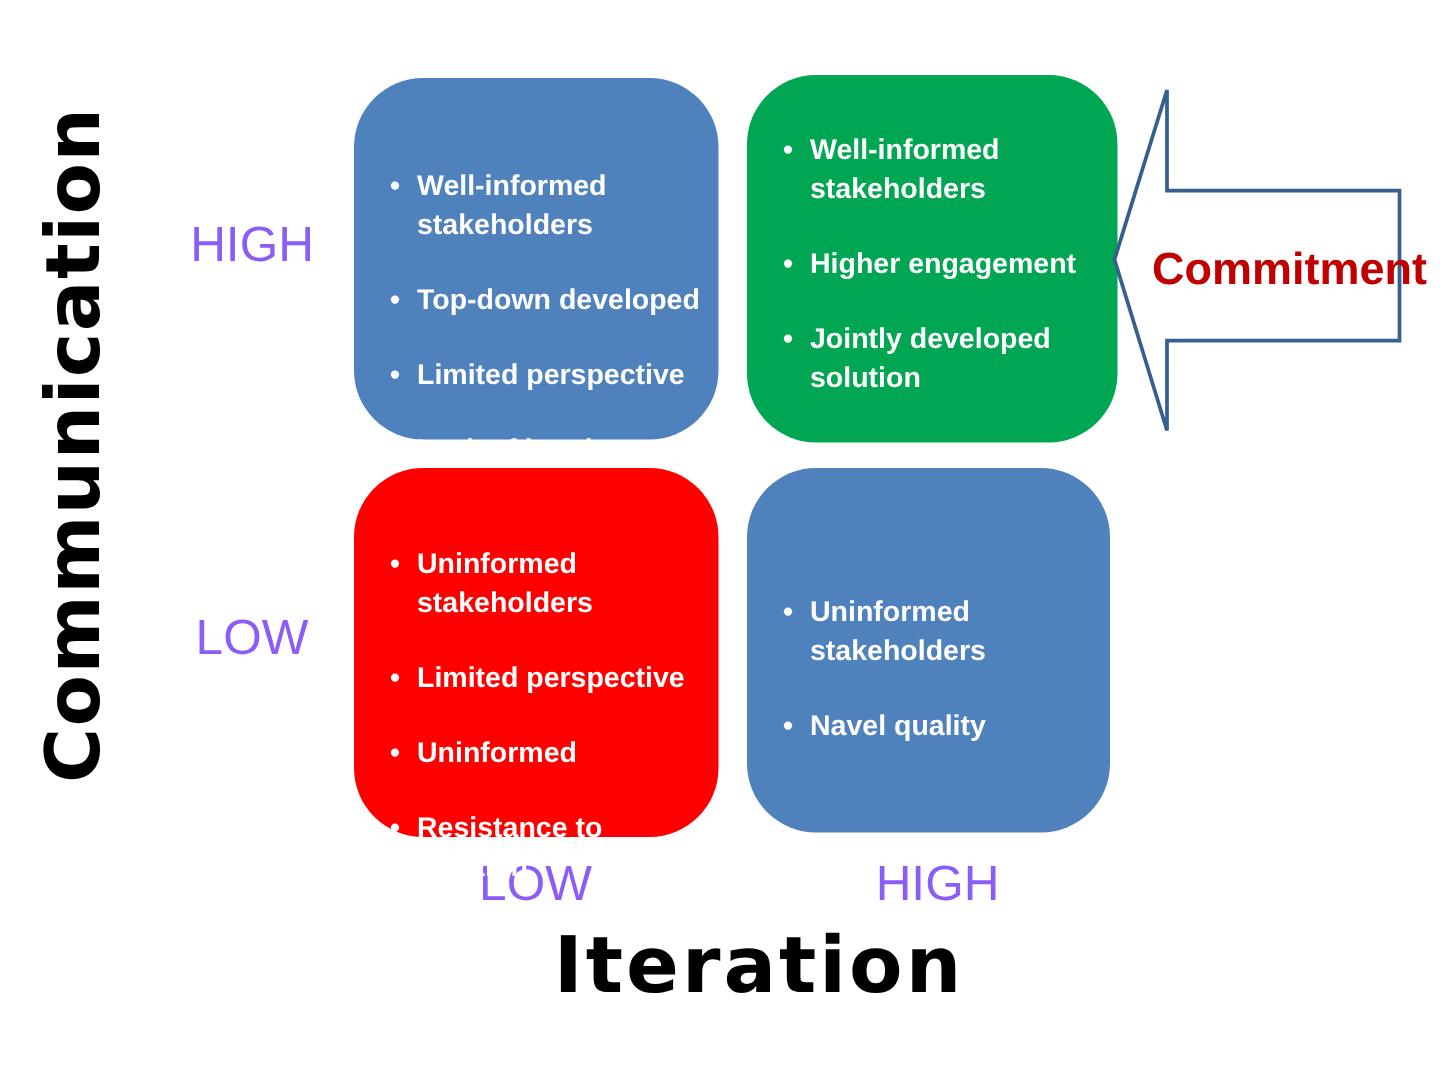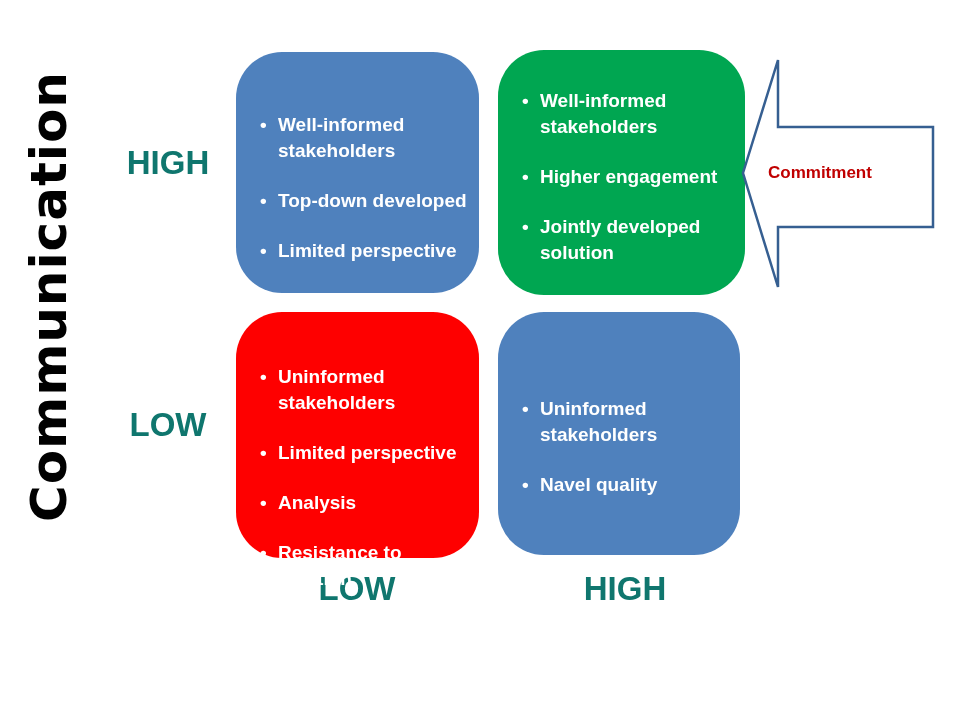--- a/index.html
+++ b/index.html
@@ -34,22 +34,22 @@
     text-align: center;
     font-family: "DejaVu Sans", sans-serif;
     font-size: 52px; font-weight: 800;
     letter-spacing: 2px;
     color: #000;
   }
   .tick {
     position: absolute;
     width: 110px;
     text-align: center;
-    font-size: 33px; font-weight: bold;
-    color: #0f766e;
+    font-size: 33px; font-weight: normal;
+    color: #8b5cf6;
   }
   .tick-y-high { left: 113px; top: 144px; }
   .tick-y-low  { left: 113px; top: 406px; }
   .tick-x-low  { left: 302px; top: 570px; }
   .tick-x-high { left: 570px; top: 570px; }
 
   
   .quad {
     position: absolute;
     border-radius: 46px;
@@ -87,36 +87,37 @@
     position: absolute;
     left: 735px; top: 52px;
     width: 210px; height: 245px;
     z-index: 5;
   }
   .arrow-label {
     position: absolute;
     left: 768px; top: 163px;
     width: 166px;
     text-align: left;
-    font-size: 17px;
+    font-size: 30px;
     font-weight: bold;
     z-index: 6;
   }
 </style>
 </head>
 <body>
 
 <div class="stage">
 
   <div class="y-axis-title">Communication</div>
   <div class="tick tick-y-high">HIGH</div>
   <div class="tick tick-y-low">LOW</div>
 
   <div class="tick tick-x-low">LOW</div>
   <div class="tick tick-x-high">HIGH</div>
+  <div class="x-axis-title">Iteration</div>
 
   <div class="quad quad-top-left" style="background: rgb(79, 129, 189);">
     <ul>
       <li>Well-informed stakeholders</li>
       <li>Top-down developed</li>
       <li>Limited perspective</li>
       <li>Lack of buy-in</li>
     </ul>
   </div>
 
@@ -125,21 +126,21 @@
       <li>Well-informed stakeholders</li>
       <li>Higher engagement</li>
       <li>Jointly developed solution</li>
     </ul>
   </div>
 
   <div class="quad quad-bottom-left" style="background: rgb(254, 0, 0);">
     <ul>
       <li>Uninformed stakeholders</li>
       <li>Limited perspective</li>
-      <li>Analysis</li>
+      <li>Uninformed</li>
       <li>Resistance to solution</li>
     </ul>
   </div>
 
   <div class="quad quad-bottom-right" style="background: rgb(79, 129, 189);">
     <ul>
       <li>Uninformed stakeholders</li>
       <li>Navel quality</li>
     </ul>
   </div>

